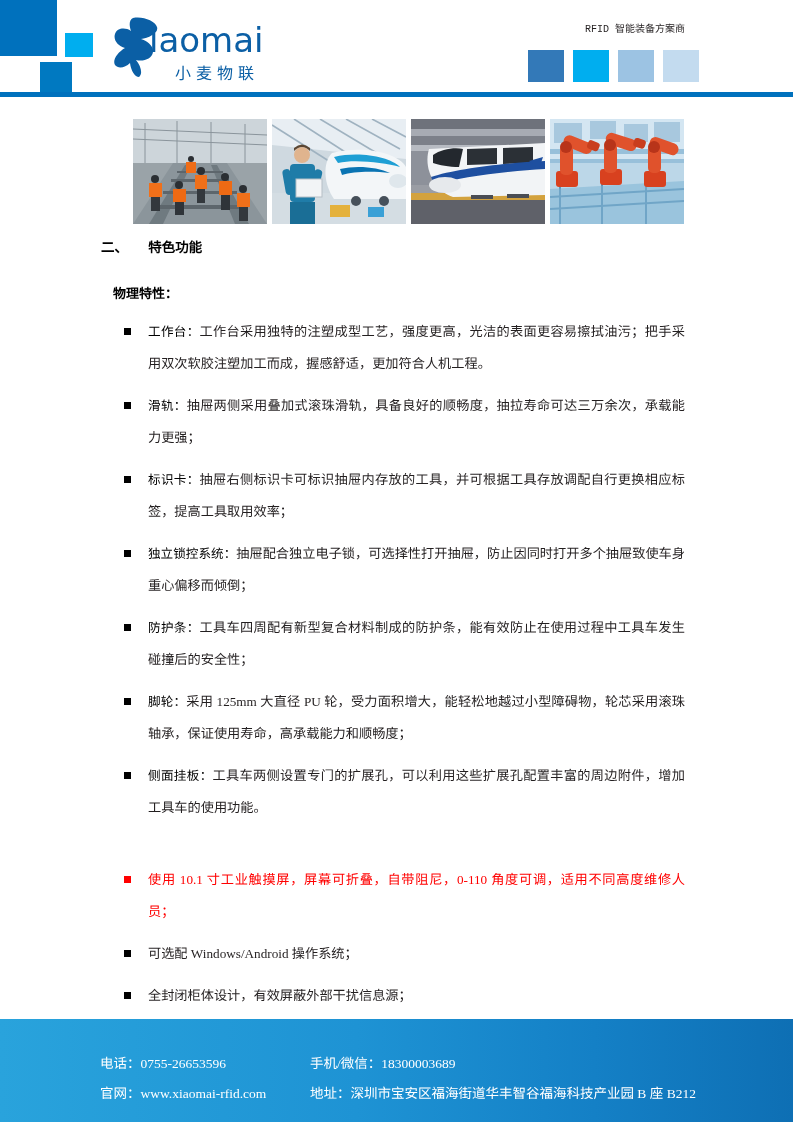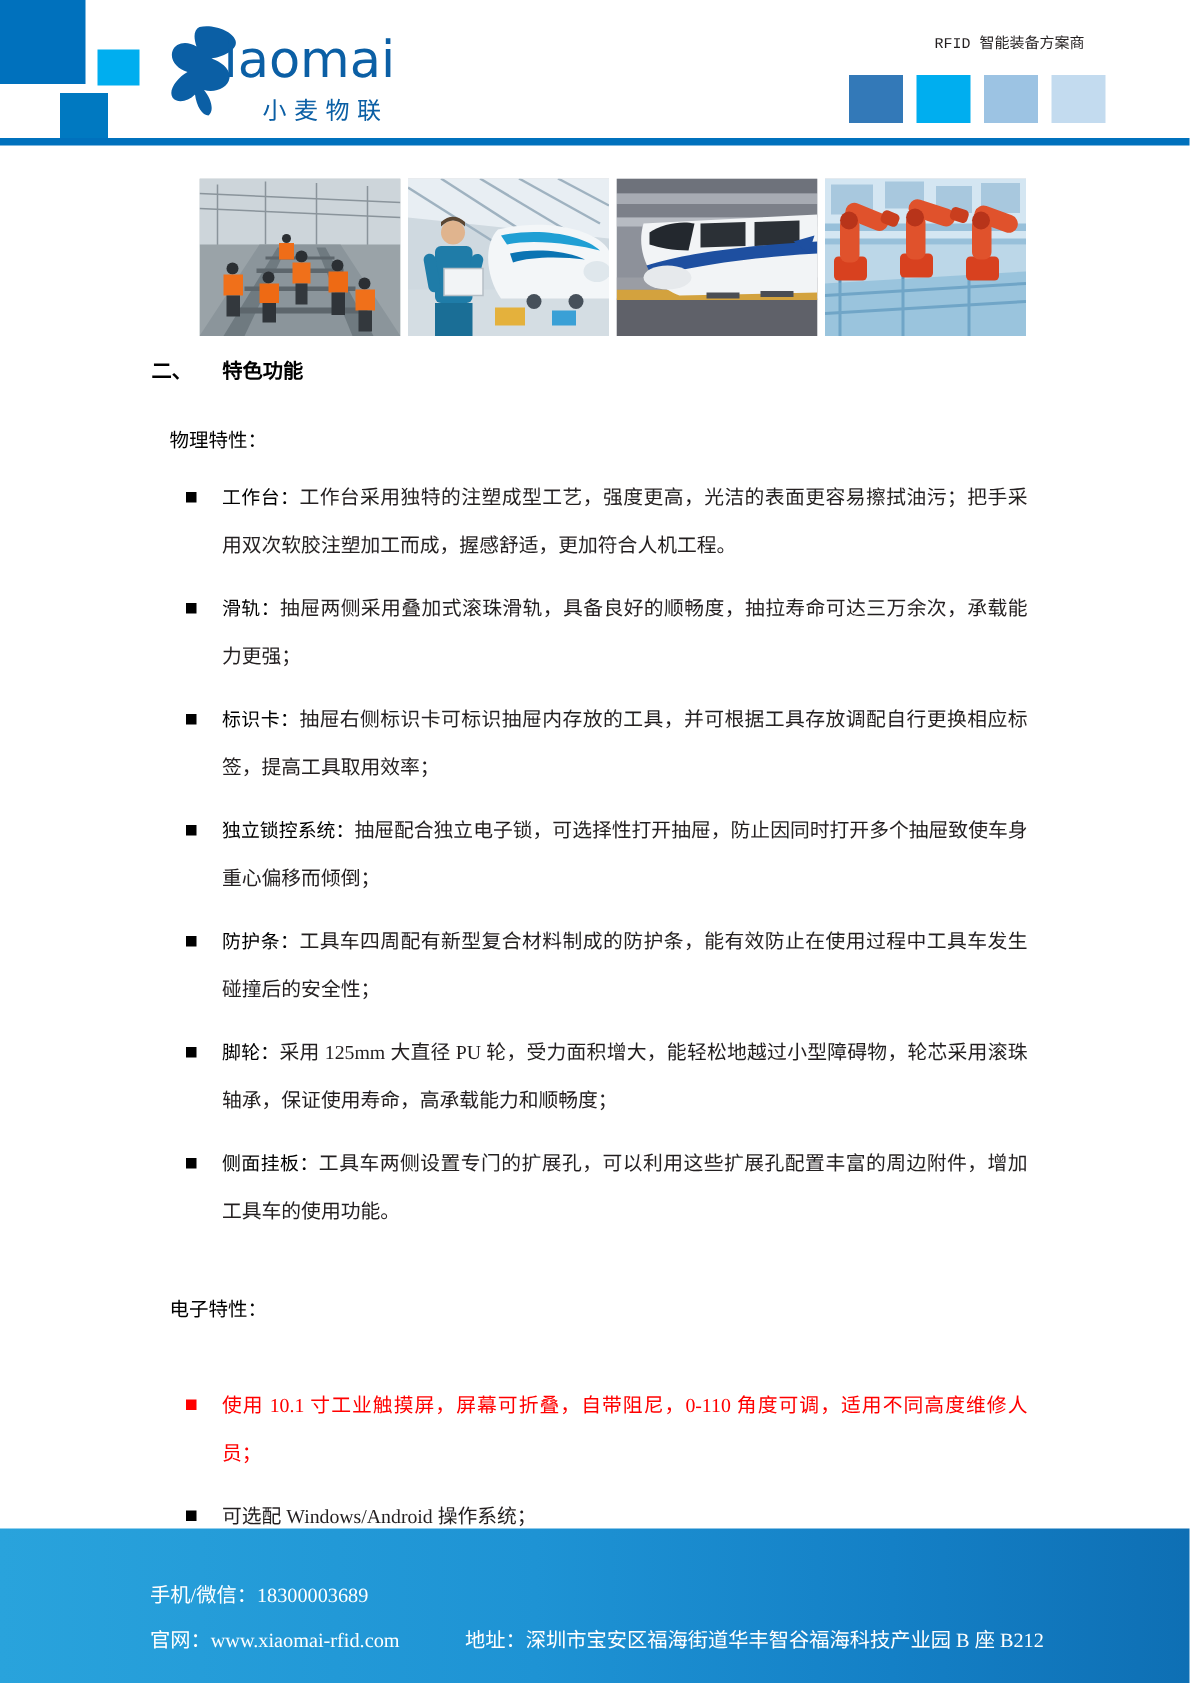--- a/index.html
+++ b/index.html
@@ -15,21 +15,20 @@
     position: relative;
     overflow: hidden;
     color: #000000;
   }
 
   
   .header {
     position: relative;
     height: 96px;
     width: 712px;
-    padding-left: 38px;
   }
   .hdr-sq {
     position: absolute;
   }
   .hdr-sq-lg   { left: 0px;  top: 0px;  width: 57px; height: 56px; background: #0071bd; }
   .hdr-sq-cyan { left: 65px; top: 33px; width: 28px; height: 24px; background: #00aeef; }
   .hdr-sq-med  { left: 40px; top: 62px; width: 32px; height: 31px; background: #0079c1; }
 
   .logo-wrap {
     position: absolute;
@@ -122,21 +121,21 @@
     font-family: "DejaVu Sans", sans-serif;
     font-weight: bold;
     font-size: 13.5px;
     color: #000;
     padding-left: 101px;
     margin-bottom: 27px;
     white-space: pre;
   }
   .sub-heading {
     font-family: "DejaVu Sans", sans-serif;
-    font-weight: normal;
+    font-weight: bold;
     font-size: 13px;
     color: #000;
     padding-left: 113px;
     margin-bottom: 14px;
   }
   .sub-heading.elec { margin-top: 38px; margin-bottom: 10px; }
 
   ul.bullets {
     list-style: none;
     margin: 0;
@@ -410,21 +409,20 @@
     <li>
       <span class="marker"></span>
       <span class="lead">脚轮：</span><span>采用 125mm 大直径 PU 轮，受力面积增大，能轻松地越过小型障碍物，轮芯采用滚珠轴承，保证使用寿命，高承载能力和顺畅度；</span>
     </li>
     <li>
       <span class="marker"></span>
       <span class="lead">侧面挂板：</span><span>工具车两侧设置专门的扩展孔，可以利用这些扩展孔配置丰富的周边附件，增加工具车的使用功能。</span>
     </li>
   </ul>
 
-  <div class="sub-heading elec">电子特性：</div>
 
   <ul class="bullets elec-list">
     <li class="red">
       <span class="marker"></span>
       <span>使用 10.1 寸工业触摸屏，屏幕可折叠，自带阻尼，0-110 角度可调，适用不同高度维修人员；</span>
     </li>
     <li>
       <span class="marker"></span>
       <span>可选配 Windows/Android 操作系统；</span>
     </li>
@@ -437,20 +435,21 @@
       <span>可选配刷卡、人脸、指静脉等多种方式登录；</span>
     </li>
 
   </ul>
 
 </div>
 
 <div class="footer">
   <div class="footer-inner">
     <div class="frow">
+      <div class="fcol-a">电话：0755-26653596</div>
       <div class="fcol-b">手机/微信：18300003689</div>
     </div>
     <div class="frow">
       <div class="fcol-a">官网：www.xiaomai-rfid.com</div>
       <div class="fcol-b">地址：深圳市宝安区福海街道华丰智谷福海科技产业园 B 座 B212</div>
     </div>
   </div>
 </div>
 
 </body></html>

